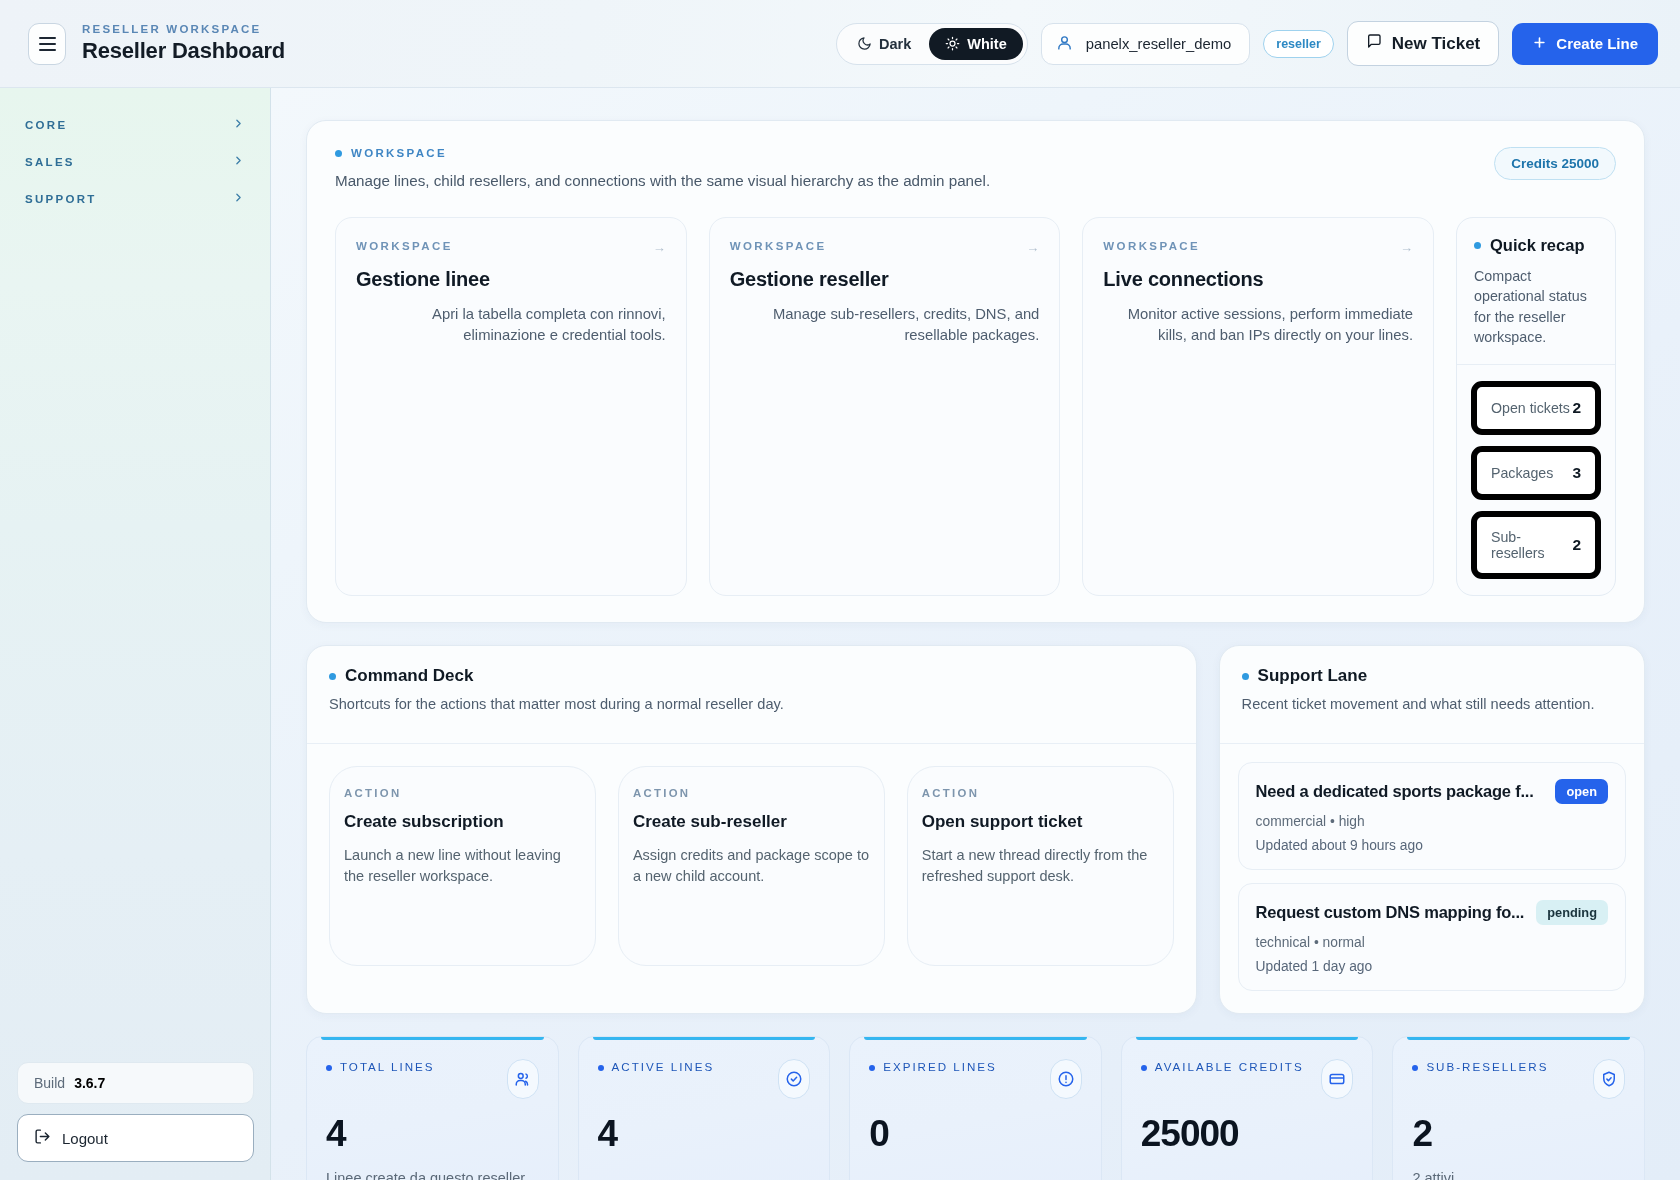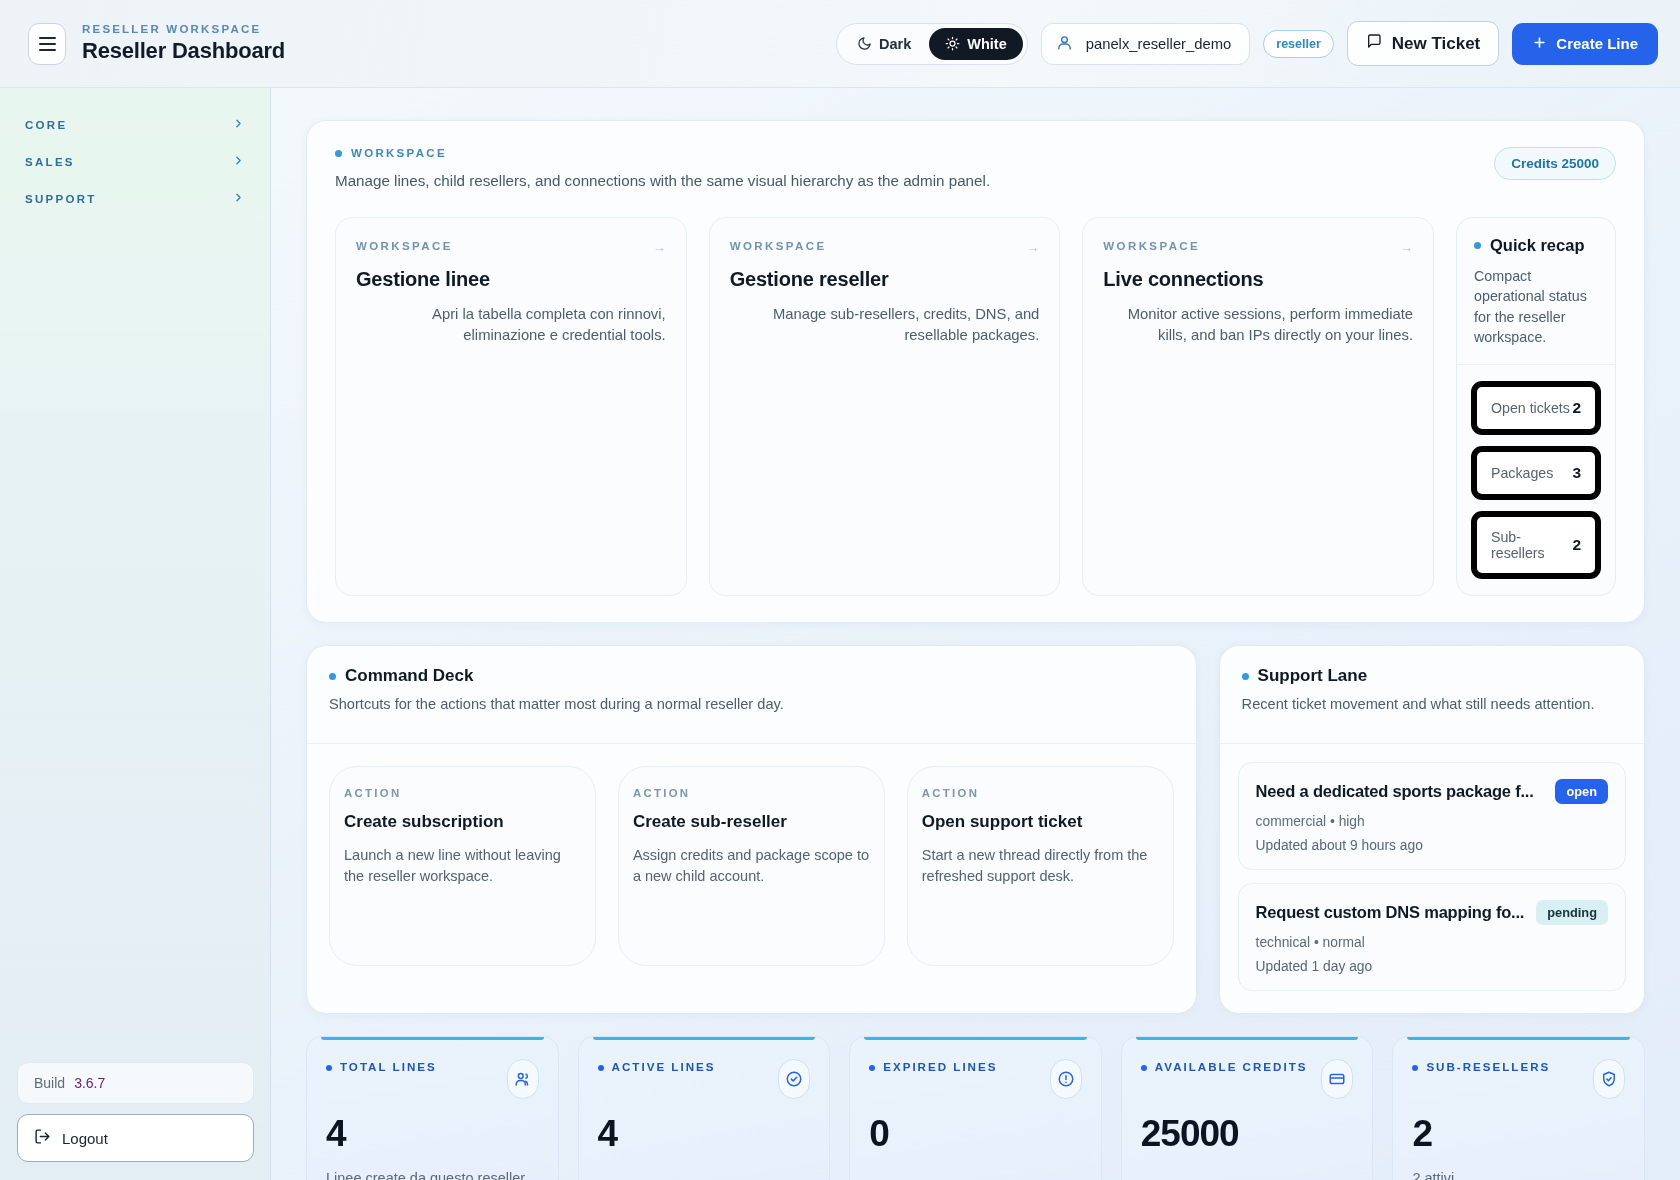--- a/index.html
+++ b/index.html
@@ -86,21 +86,21 @@
   .chev { color: #3c7ea8; font-size: 15px; line-height: 1; }
 
   .sidebar-footer {
     position: absolute; bottom: 18px; left: 17px; width: 237px;
     display: flex; flex-direction: column; gap: 10px;
   }
   .build-pill {
     background: #f6f9fb; border: 1px solid #dfe9f0; border-radius: 11px;
     padding: 12px 16px; font-size: 14px; color: #5d6b7a; display: flex; gap: 9px;
   }
-  .build-pill b { color: #701a75; font-weight: 400; }
+  .build-pill b { color: #000000; font-weight: 700; }
   .logout-btn {
     background: #ffffff; border: 1px solid #9aaebf; border-radius: 11px;
     padding: 13px 16px; font-size: 15px; color: #1b2530; font-weight: 500;
     display: flex; align-items: center; gap: 11px; cursor: pointer;
   }
 
   
   .main {
     position: absolute; top: 88px; left: 271px; width: 1409px; height: 1092px;
     background: linear-gradient(150deg, #f3f8fc 0%, #eef5fb 25%, #e9f1fa 55%, #e3edf8 100%);
@@ -195,21 +195,21 @@
     min-height: 190px; overflow: hidden;
   }
   .stat::before {
     content: ""; position: absolute; top: 0; left: 14px; right: 14px; height: 3px;
     background: #35b6f0; border-radius: 0 0 3px 3px;
   }
   .stat-top { display: flex; justify-content: space-between; align-items: flex-start; gap: 10px; }
   .stat-label-wrap { display: flex; gap: 8px; align-items: flex-start; }
   .stat-dot { width: 6px; height: 6px; border-radius: 50%; background: #2563eb; margin-top: 6px; flex: none; }
   .stat-label {
-    font-size: 11.6px; letter-spacing: 2px; font-weight: 700; color: #1e56b8; line-height: 1.45;
+    font-size: 11.6px; letter-spacing: 2px; font-weight: 400; color: #1e56b8; line-height: 1.45;
   }
   .stat-icon {
     width: 32px; height: 40px; border: 1px solid #cfe2f4; border-radius: 999px;
     background: #f4f9fe; display: flex; align-items: center; justify-content: center; flex: none;
   }
   .stat-value { font-size: 37px; font-weight: 700; color: #0b1420; margin-top: 14px; letter-spacing: -1px; }
   .stat-note { font-size: 14.5px; color: #5b6978; margin-top: 13px; line-height: 1.4; }
 </style>
 </head>
 <body>

